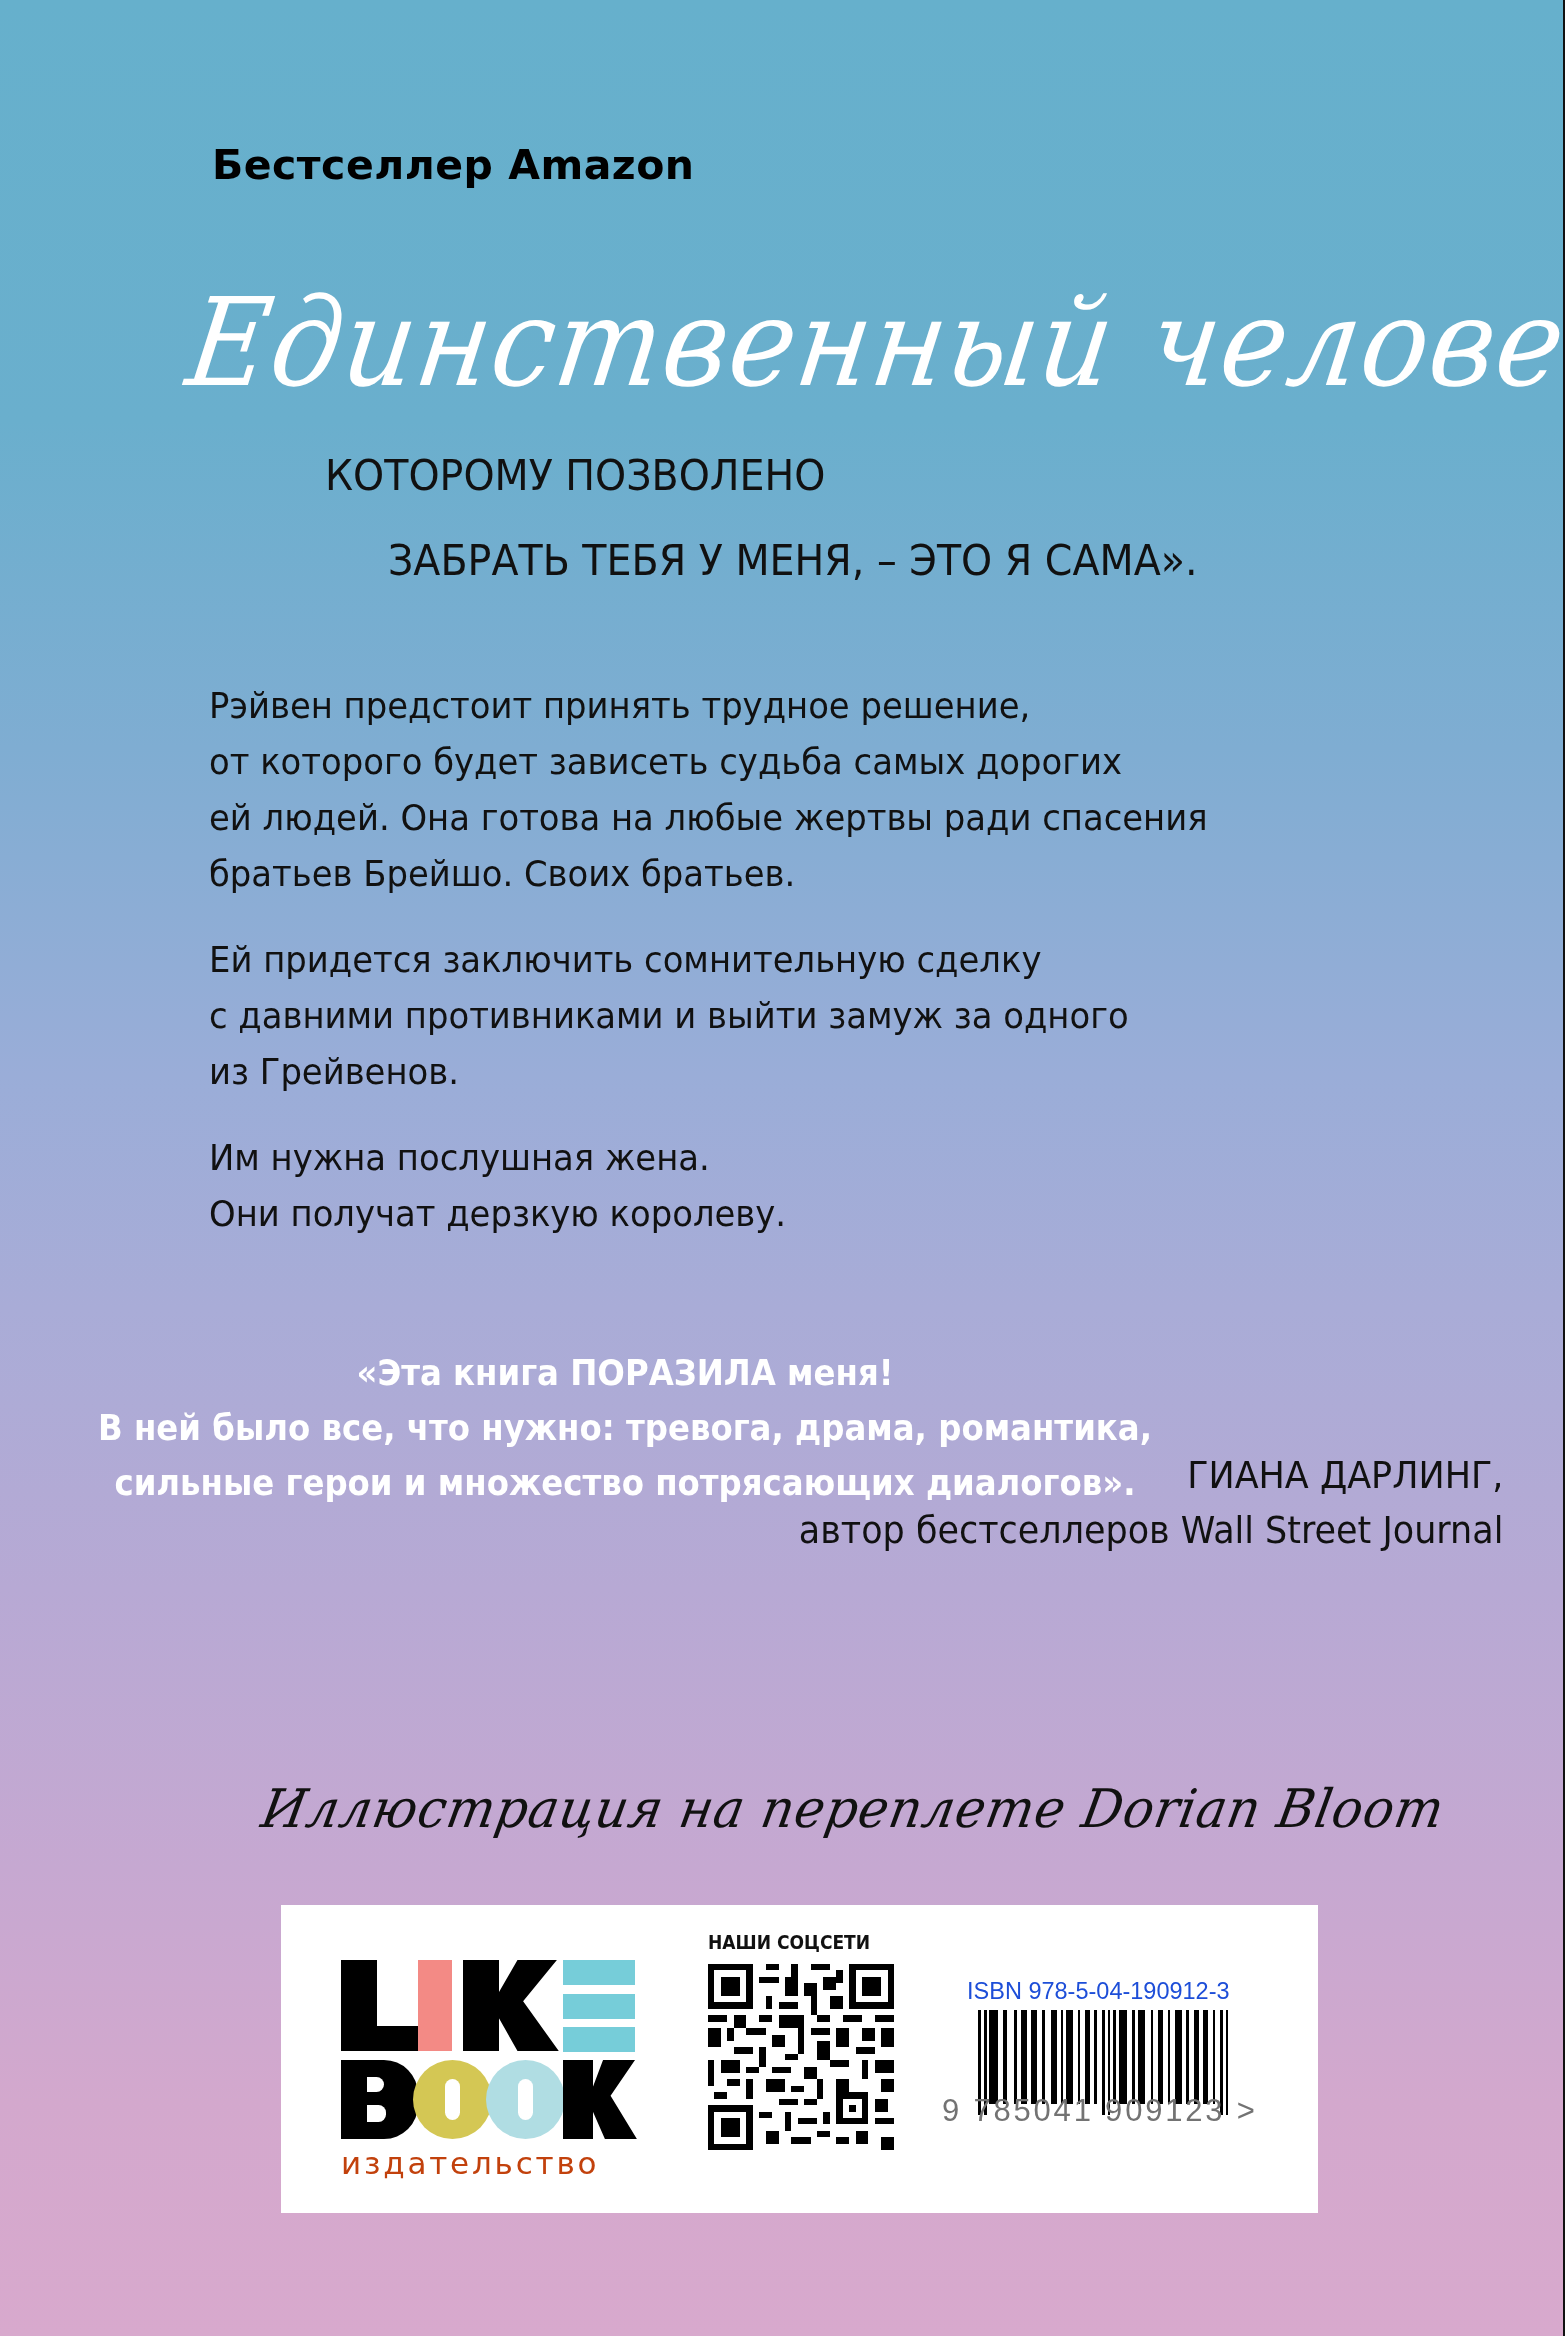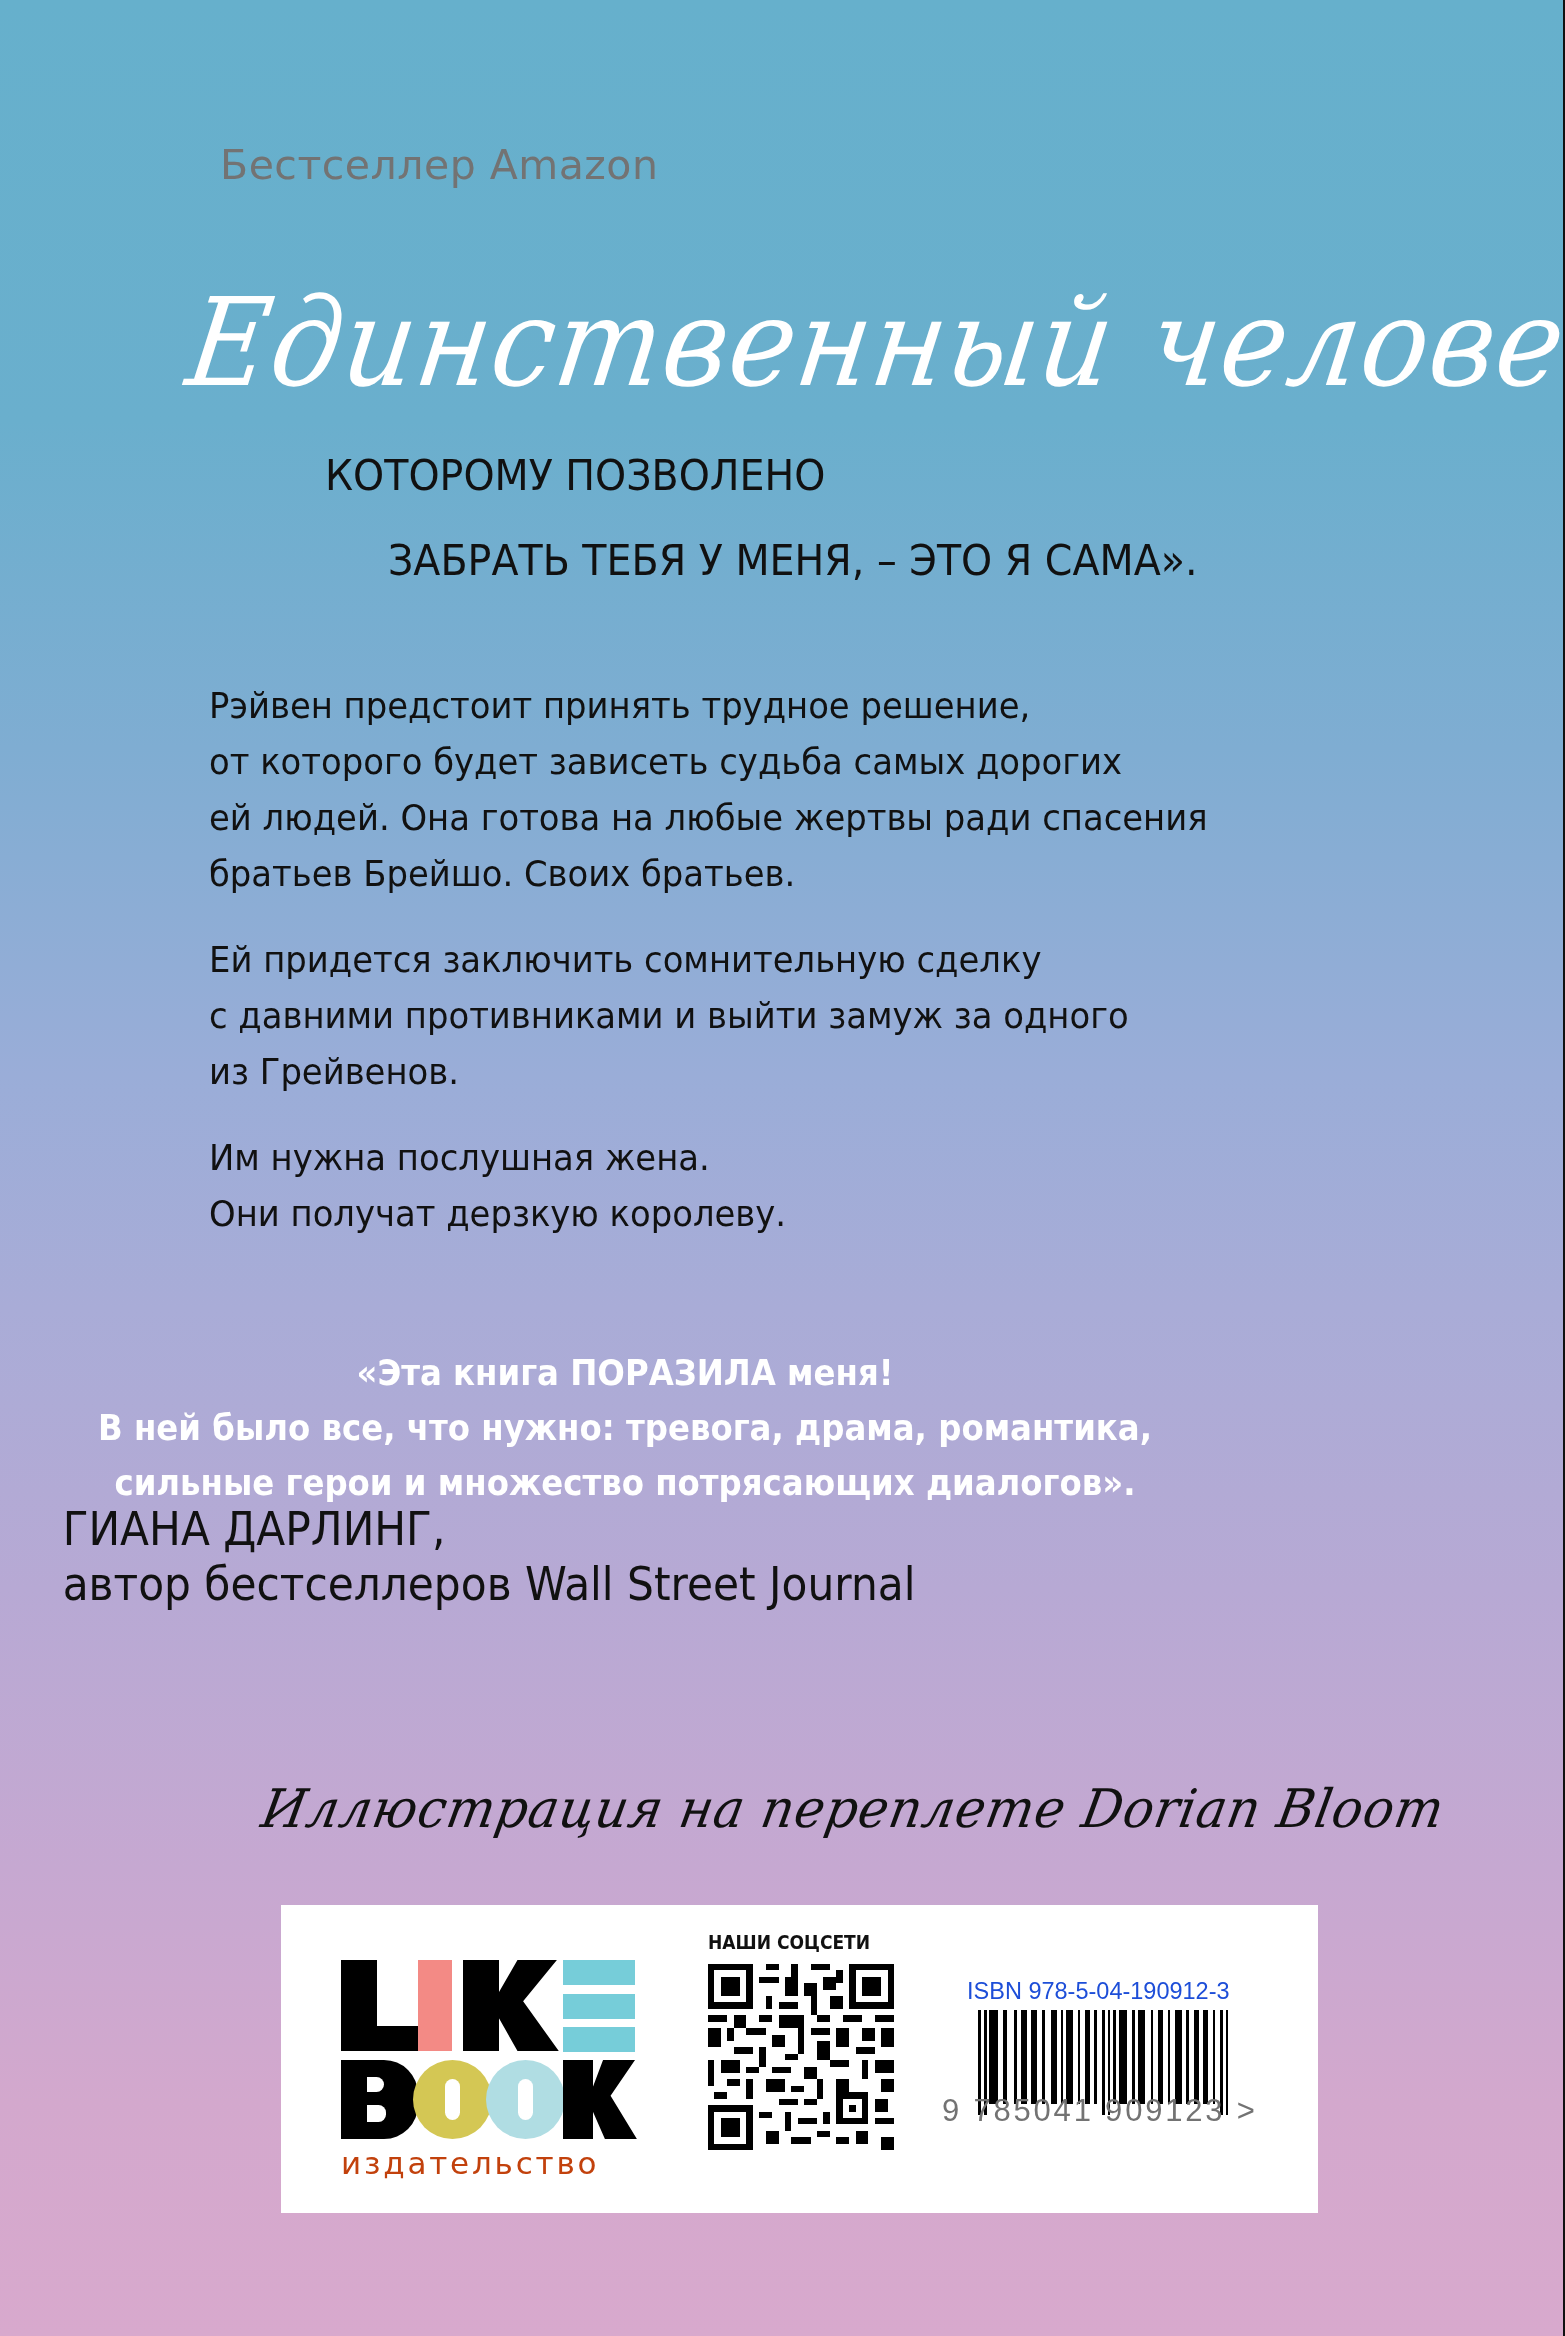--- a/index.html
+++ b/index.html
@@ -19,24 +19,25 @@
         #d3a8cd 90%,
         #d8a9cd 100%);
       font-family: "Liberation Sans", "DejaVu Sans", sans-serif;
     }
     .edge-line {
       position: absolute; top: 0; right: 0; width: 2.8px; height: 100%;
       background: #111;
     }
     .abs { position: absolute; white-space: nowrap; }
     .amazon {
-      left: 220px; top: 141px;
-      font-size: 41px; color: #737373;
+      left: 212px; top: 141px;
+      font-size: 41px; color: #000000;
       font-family: "DejaVu Sans", sans-serif;
       letter-spacing: 0.5px;
+      font-weight: bold;
     }
     .script-heading {
       left: 198px; top: 282px;
       font-family: "DejaVu Serif", serif;
       font-style: italic;
       font-size: 111px; color: #ffffff;
       letter-spacing: 1.9px;
       transform: skewX(-8deg) scaleY(1.1);
       transform-origin: left top;
       line-height: 1;
@@ -62,24 +63,24 @@
 
     .quote {
       position: absolute; left: 0; width: 1250px; top: 1345px;
       text-align: center;
       font-family: "DejaVu Sans", sans-serif;
       font-weight: bold; font-size: 36px; color: #ffffff;
       line-height: 55px;
     }
     .quote div { white-space: nowrap; transform: scaleX(0.9); }
     .attrib {
-      position: absolute; left: 0; width: 1566px; top: 1502px;
-      text-align: left;
-      font-family: "DejaVu Sans", sans-serif;
-      font-size: 46px; color: #111; line-height: 55px;
+      position: absolute; left: 0; width: 1566px; top: 1448px;
+      text-align: right;
+      font-family: "DejaVu Sans", sans-serif;
+      font-size: 38px; color: #111; line-height: 55px;
     }
     .attrib div { white-space: nowrap; transform: scaleX(0.92); }
 
     .illustration {
       left: 268px; top: 1778px;
       font-family: "DejaVu Serif", serif; font-style: italic;
       font-size: 53px; color: #111;
       transform: skewX(-10deg) scaleX(0.95); transform-origin: left top;
       letter-spacing: 0.9px;
     }

